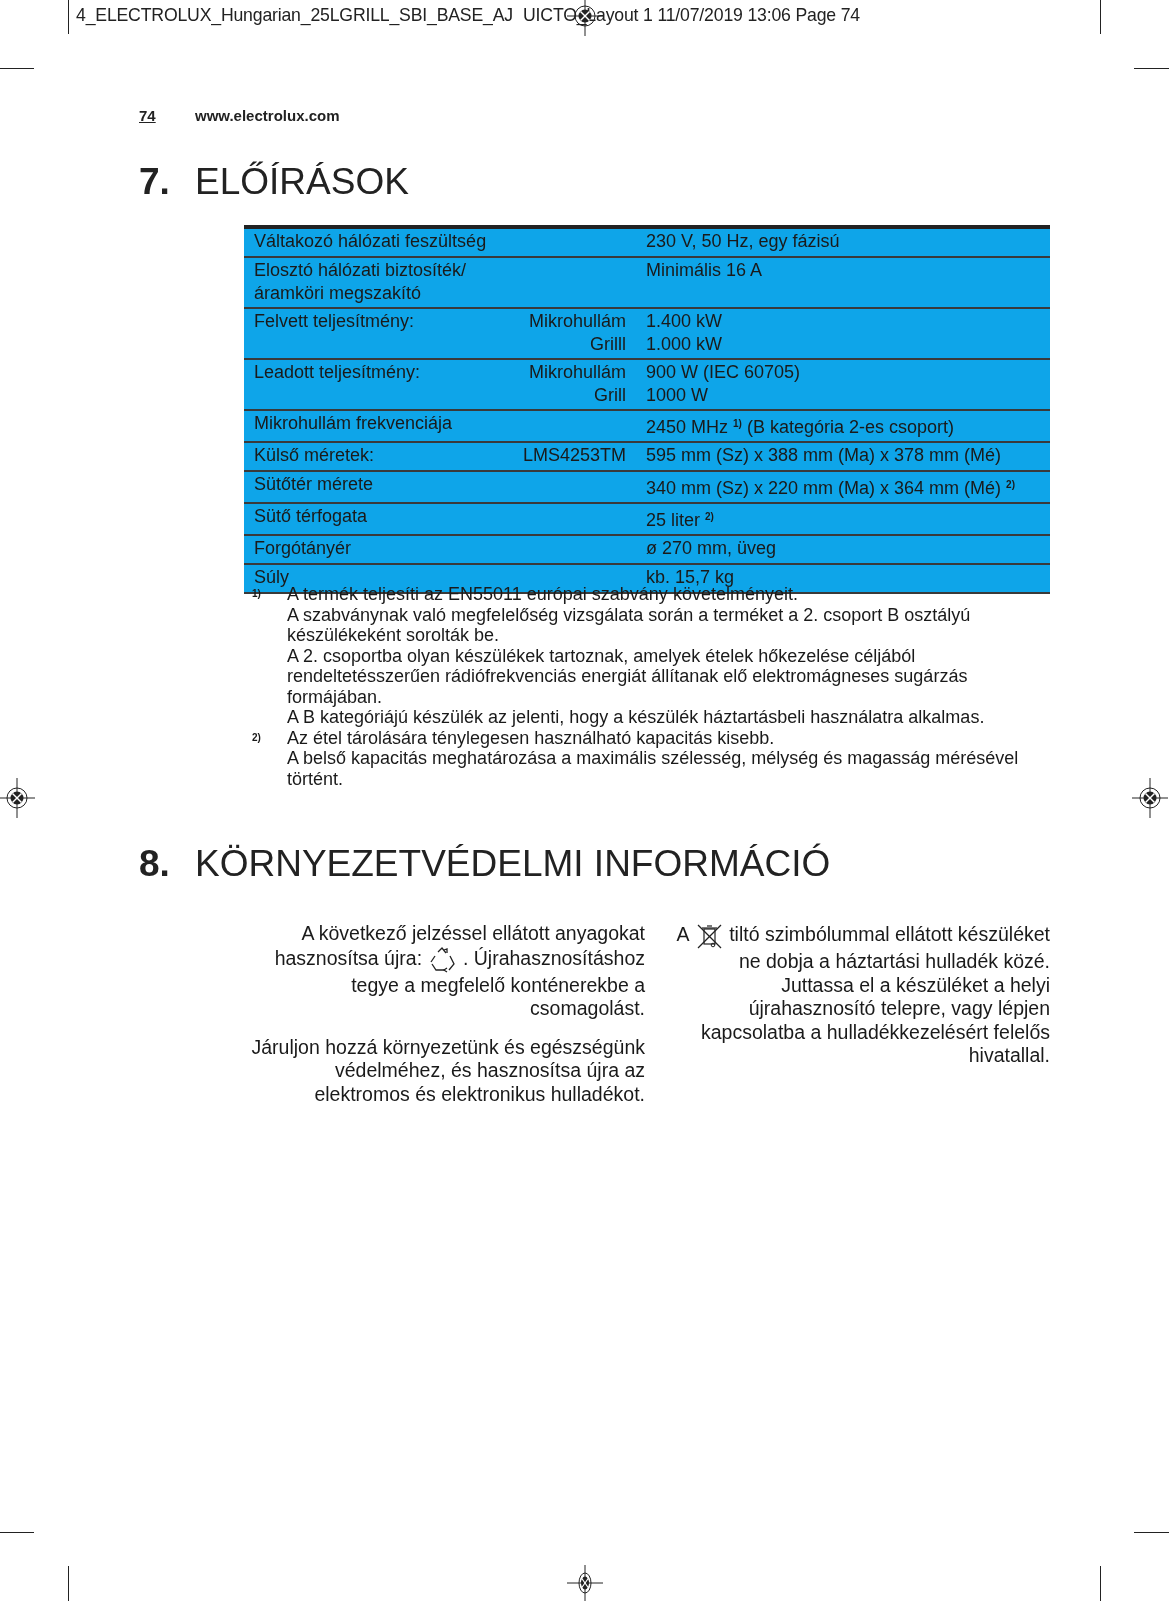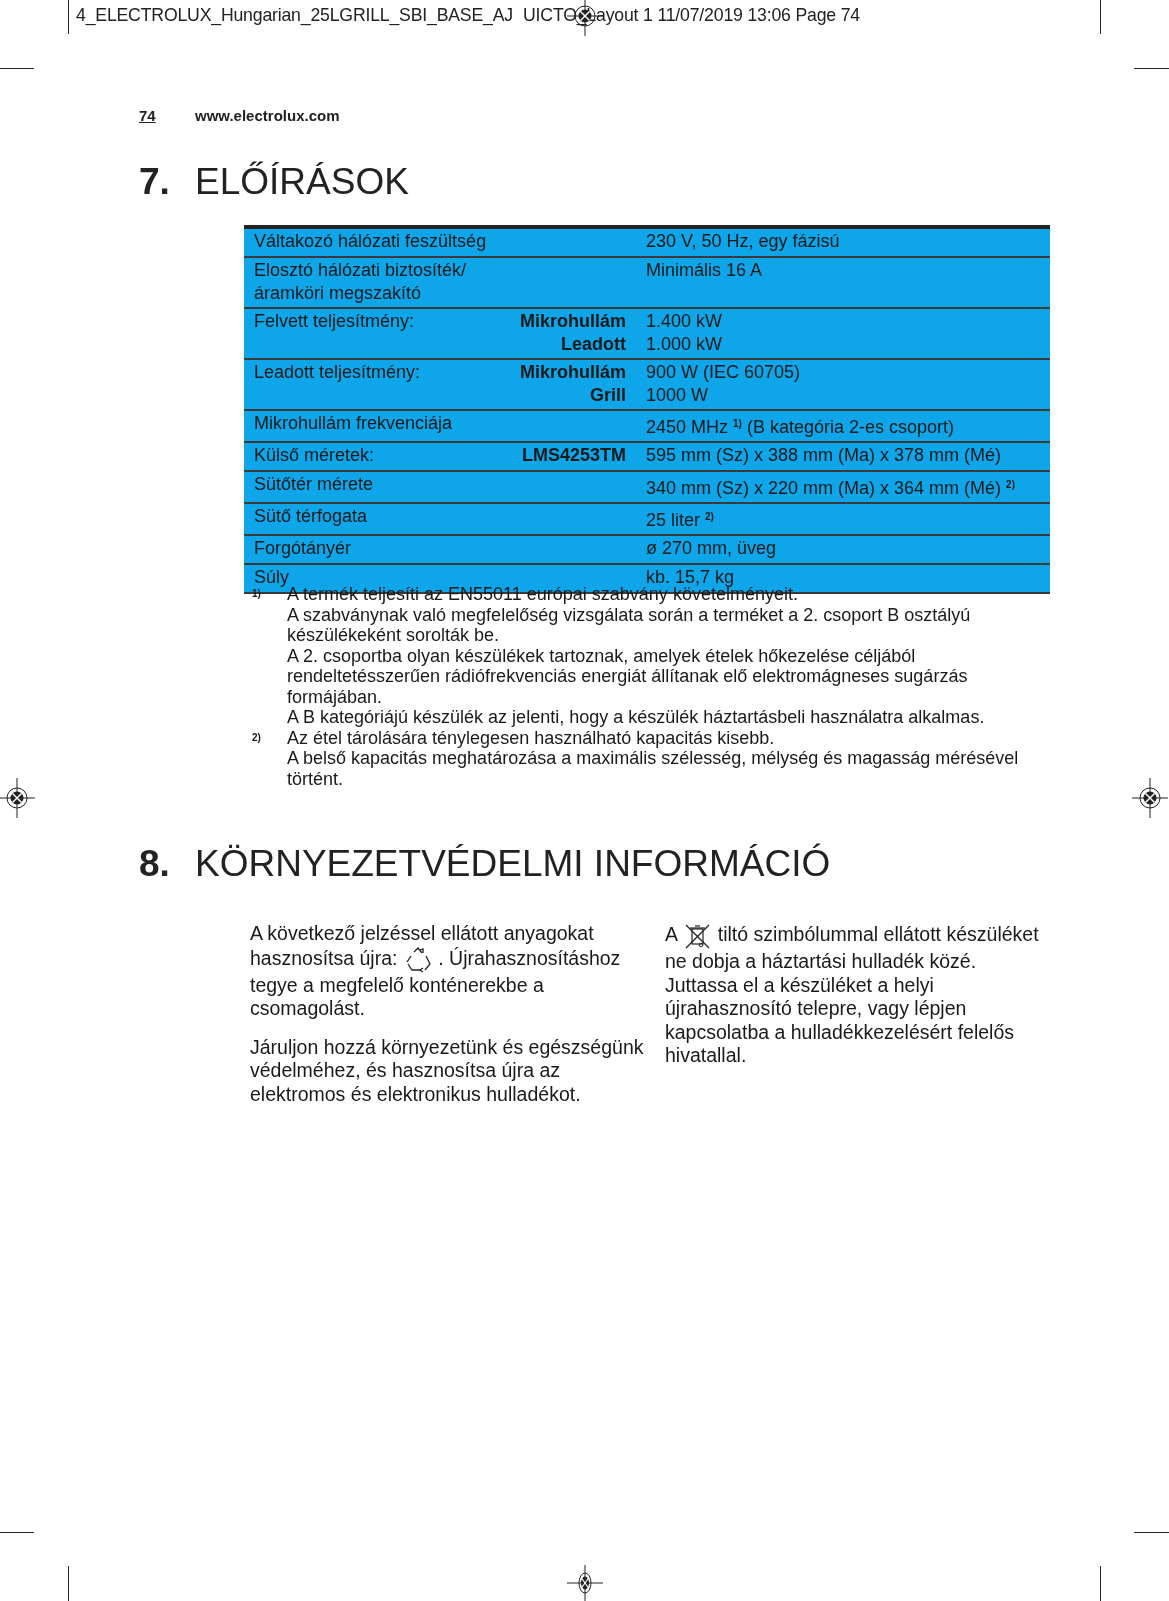--- a/index.html
+++ b/index.html
@@ -14,29 +14,29 @@
   .pagehdr { top:107px; font-size:15px; font-weight:bold; color:#222; }
   .pagenum { left:139px;text-decoration:underline; }
   .site { left:195px; }
   .h1 { font-size:37px; color:#222; white-space:nowrap; }
   .h1 .num { font-weight:bold; display:inline-block; width:56px; }
   .h1 .ttl { font-weight:normal; }
   #spec-table { left:244px; top:225px; width:806px; border-collapse:collapse; border-top:4px solid #222;
                 font-size:18px; color:#1a1a1a; }
   #spec-table td { background:#0ea5e9; border-bottom:2px solid #3a3a3a; padding:1px 6px 2px 10px; vertical-align:top; line-height:23px; }
   #spec-table td.c1 { width:236px; }
-  #spec-table td.c2 { width:120px; text-align:right; padding-right:10px;font-weight:bold; }
+  #spec-table td.c2 { width:120px; text-align:right; padding-right:10px; }
   #spec-table td.c3 { padding-left:10px; }
   #spec-table tr.single td { height:24px; }
   sup.fn { font-size:10px; font-weight:bold; vertical-align:6px; }
   .notes { left:252px; top:584px; width:790px; font-size:18px; line-height:20.5px; color:#1a1a1a; }
   .note { display:flex; }
   .note .mark { width:35px; font-size:10px; font-weight:bold; flex:none; padding-top:0px; }
   .note .body p { margin:0; }
-  .col { font-size:19.5px; line-height:23.5px; color:#1a1a1a; }
+  .col { font-size:19.5px; line-height:23.5px; color:#1a1a1a;text-align:right; }
   .col p { margin:0 0 15px 0; }
   .icon-inline { display:inline-block; vertical-align:middle; }
 </style>
 </head>
 <body>
 
 <div class="abs slug">4_ELECTROLUX_Hungarian_25LGRILL_SBI_BASE_AJ   UICTO_Layout 1  11/07/2019  13:06  Page 74</div>
 <div class="vline" style="left:68px;top:0;height:34px;"></div>
 <div class="vline" style="left:1100px;top:0;height:34px;"></div>
 <div class="hline" style="left:0;top:68px;width:34px;"></div>
@@ -103,21 +103,21 @@
           <div>&nbsp;</div>
         </td>
         <td class="c3">
           <div><span>Minimális 16 A</span></div>
         </td>
       </tr>
       <tr>
         <td class="c1">Felvett teljesítmény:</td>
         <td class="c2">
           <div>Mikrohullám</div>
-          <div>Leadott</div>
+          <div>Grilll</div>
         </td>
         <td class="c3">
           <div><span>1.400 kW</span></div>
           <div><span>1.000 kW</span></div>
         </td>
       </tr>
       <tr>
         <td class="c1">Leadott teljesítmény:</td>
         <td class="c2">
           <div>Mikrohullám</div>

